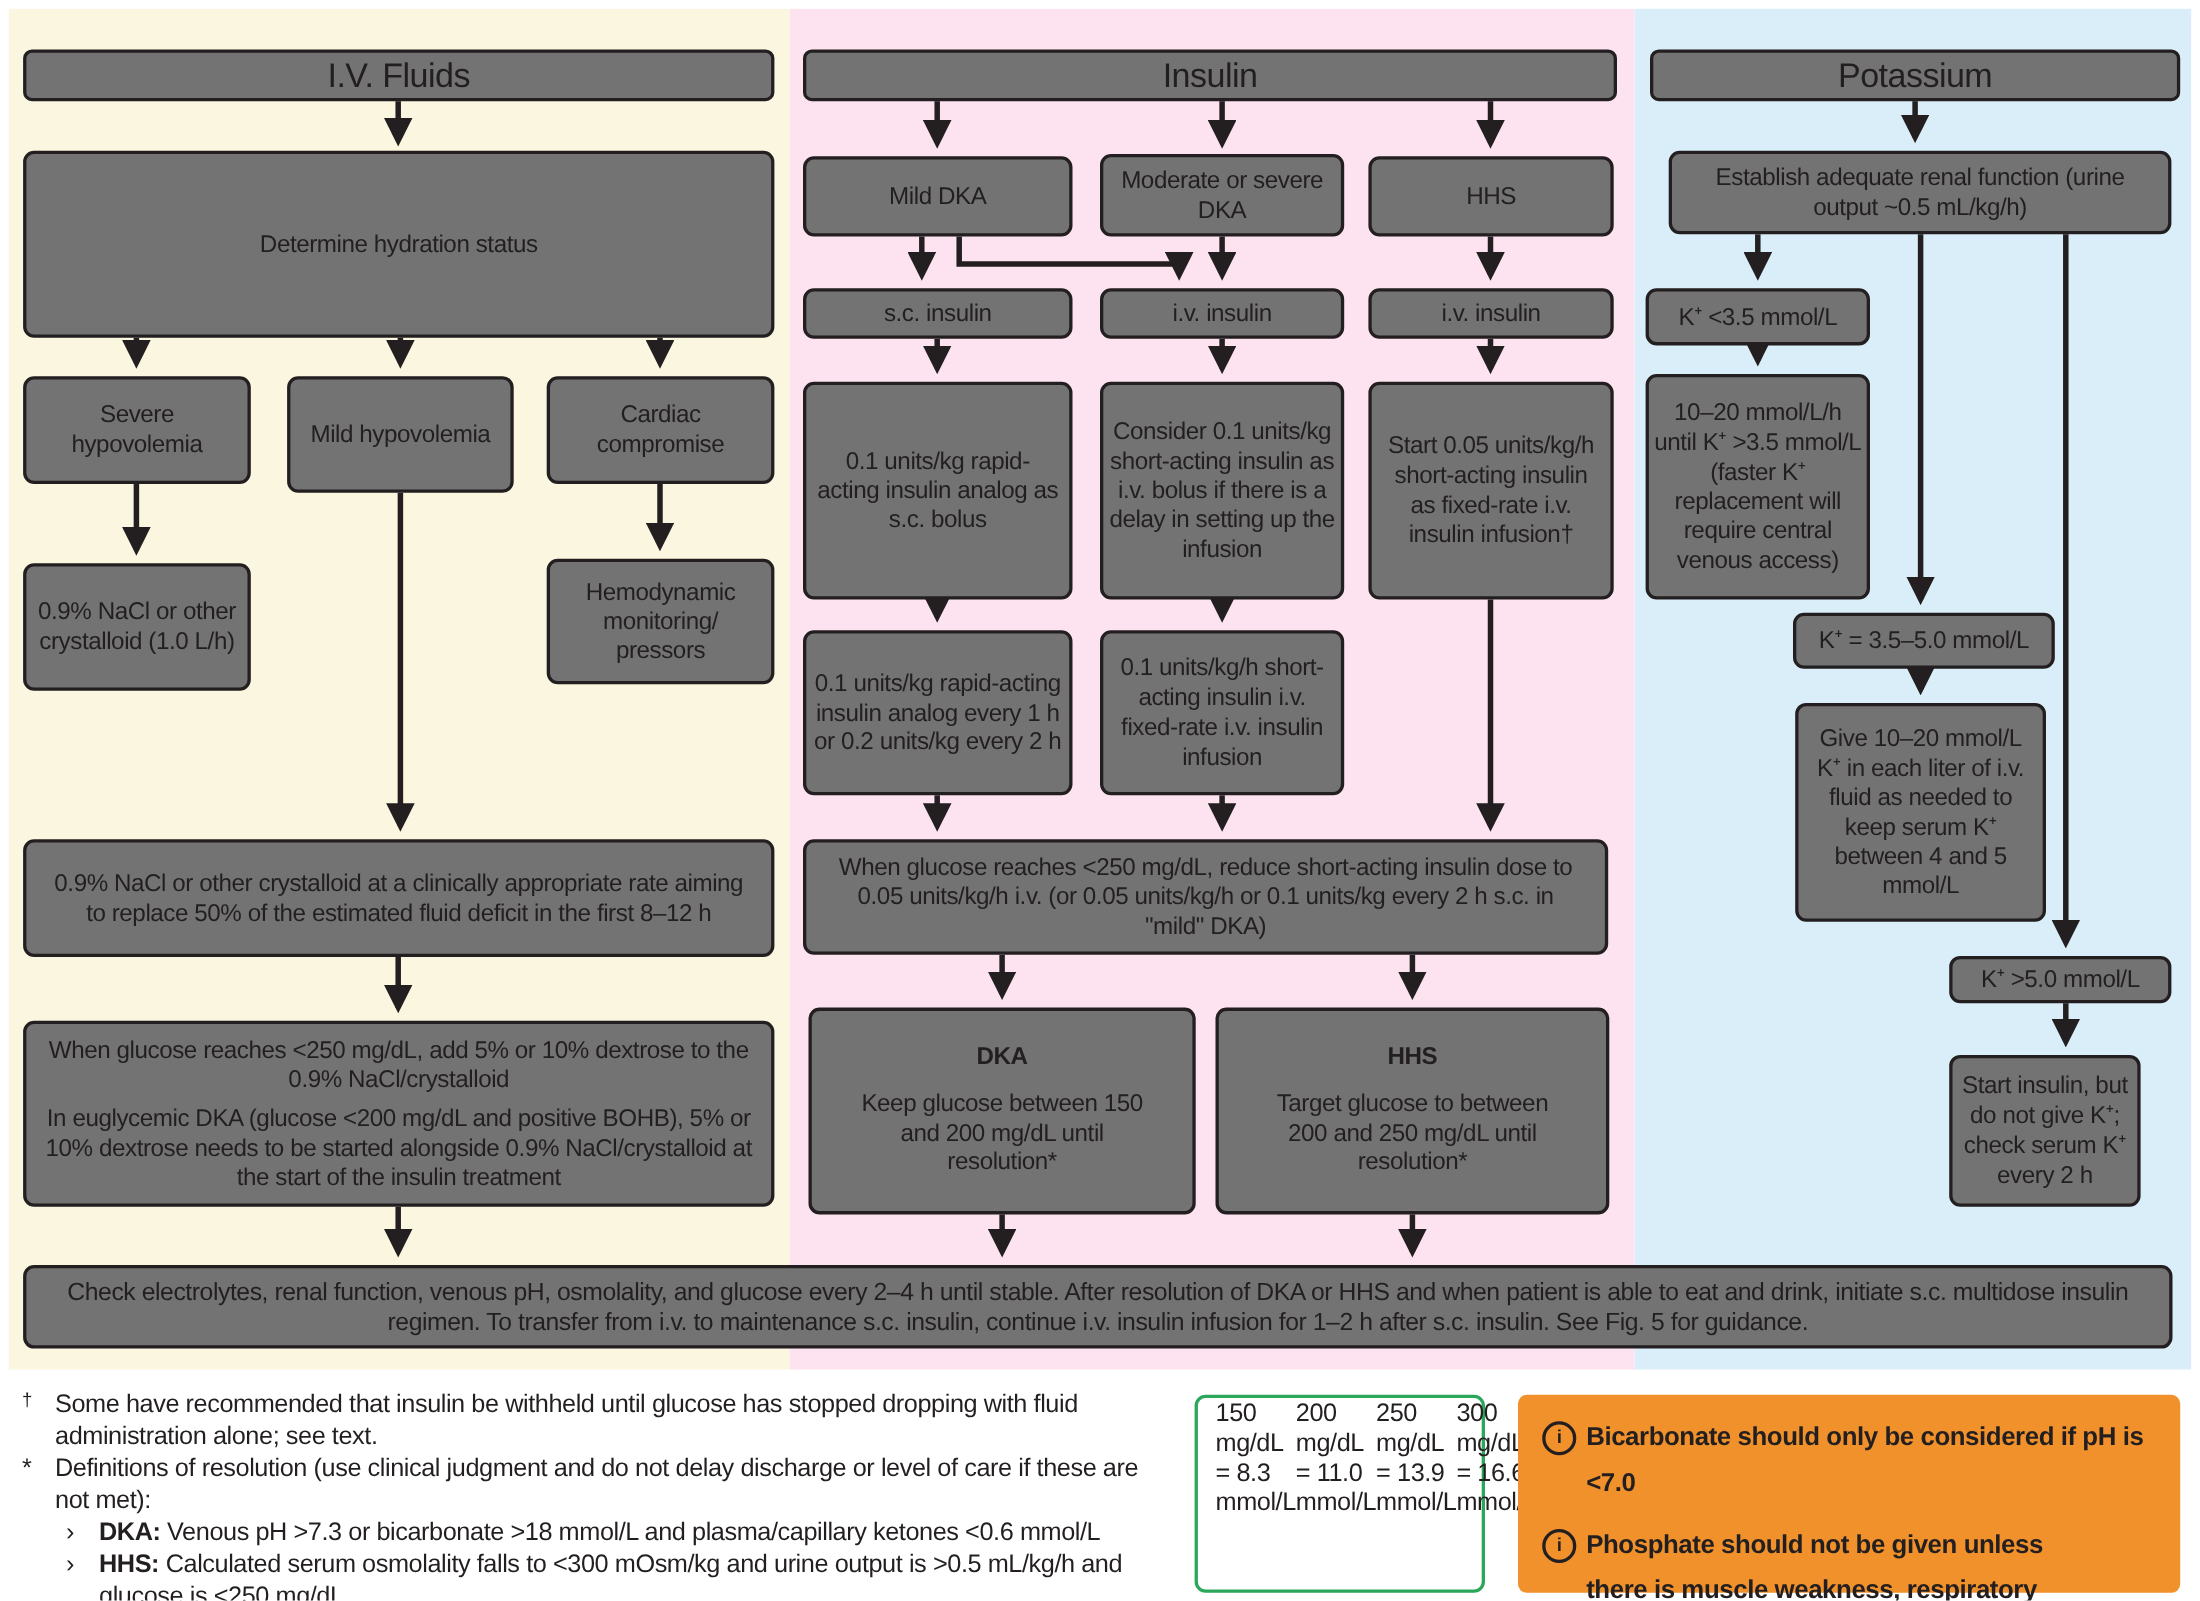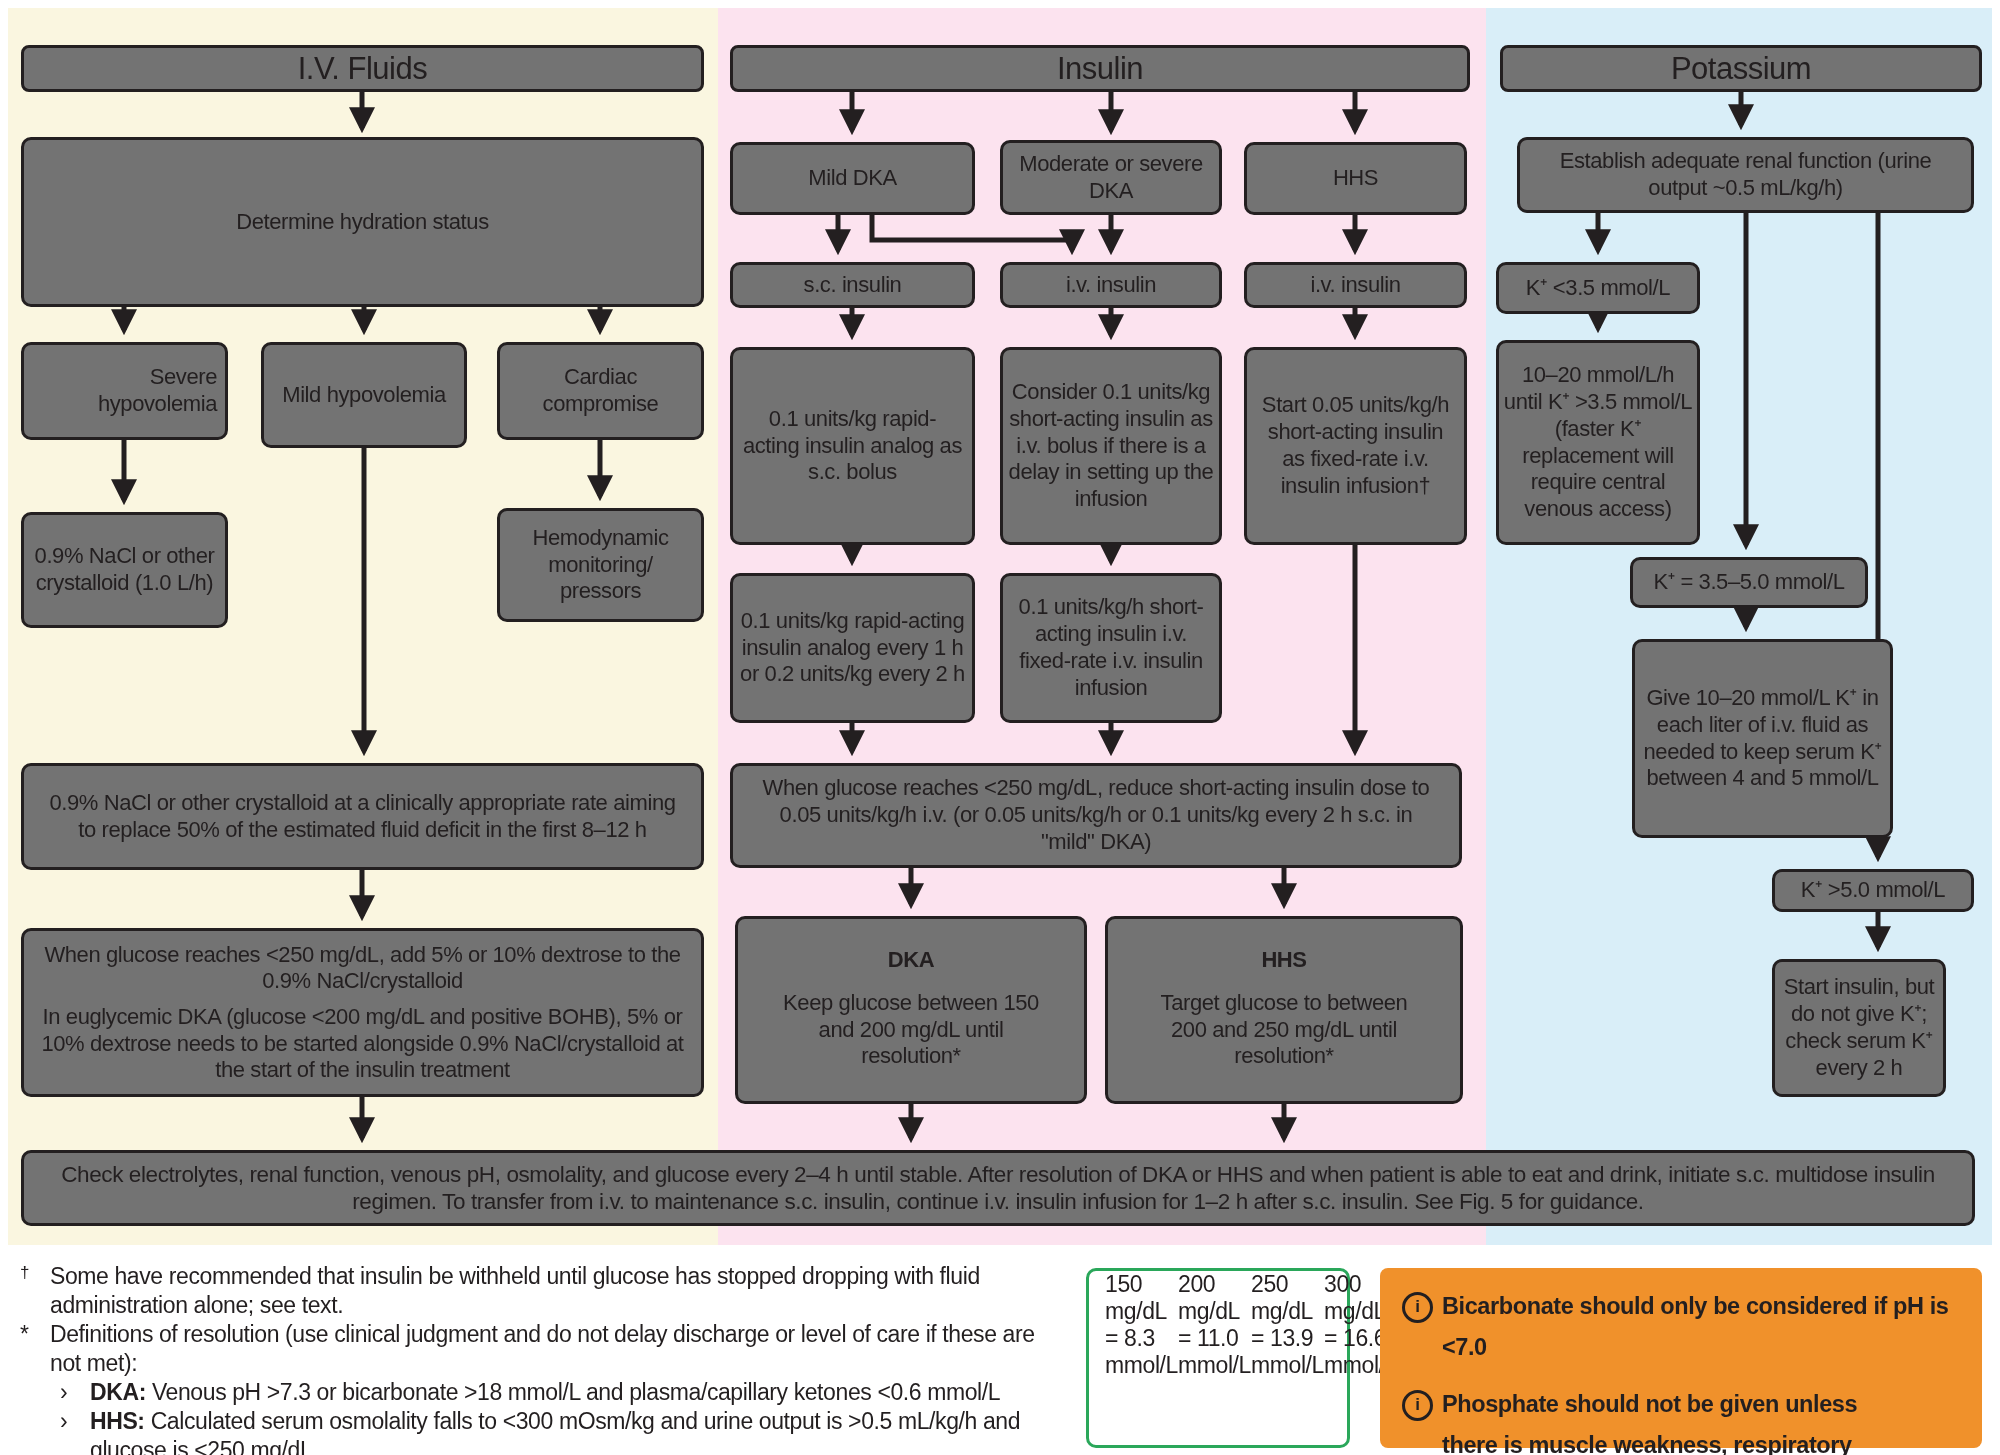--- a/index.html
+++ b/index.html
@@ -86,21 +86,21 @@
     <line class="ar" x1="1598" y1="213" x2="1598" y2="250" marker-end="url(#ah)"></line>
     <line class="ar" x1="1598" y1="314" x2="1598" y2="328" marker-end="url(#ah)"></line>
     <line class="ar" x1="1746" y1="213" x2="1746" y2="545" marker-end="url(#ah)"></line>
     <line class="ar" x1="1746" y1="608" x2="1746" y2="627" marker-end="url(#ah)"></line>
     <line class="ar" x1="1878" y1="213" x2="1878" y2="857" marker-end="url(#ah)"></line>
     <line class="ar" x1="1878" y1="912" x2="1878" y2="947" marker-end="url(#ah)"></line>
   </svg>
 
   <div class="bx hd" style="left:21px;top:45px;width:683px;height:47px;">I.V. Fluids</div>
   <div class="bx" style="left:21px;top:137px;width:683px;height:170px;">Determine hydration status</div>
-  <div class="bx" style="left:21px;top:342px;width:207px;height:98px;text-align:right;">Severe hypovolemia</div>
+  <div class="bx" style="left:21px;top:342px;width:207px;height:98px;">Severe hypovolemia</div>
   <div class="bx" style="left:261px;top:342px;width:206px;height:106px;">Mild hypovolemia</div>
   <div class="bx" style="left:497px;top:342px;width:207px;height:98px;">Cardiac compromise</div>
   <div class="bx" style="left:21px;top:512px;width:207px;height:116px;">0.9% NaCl or other crystalloid (1.0 L/h)</div>
   <div class="bx" style="left:497px;top:508px;width:207px;height:114px;">Hemodynamic monitoring/ pressors</div>
   <div class="bx" style="left:21px;top:763px;width:683px;height:107px;padding:6px 16px;">0.9% NaCl or other crystalloid at a clinically appropriate rate aiming to replace 50% of the estimated fluid deficit in the first 8–12 h</div>
   <div class="bx" style="left:21px;top:928px;width:683px;height:169px;padding:6px 14px;line-height:1.2;">
     <p>When glucose reaches &lt;250 mg/dL, add 5% or 10% dextrose to the 0.9% NaCl/crystalloid</p>
     <span class="gap"></span>
     <p>In euglycemic DKA (glucose &lt;200 mg/dL and positive BOHB), 5% or 10% dextrose needs to be started alongside 0.9% NaCl/crystalloid at the start of the insulin treatment</p>
   </div>
@@ -125,21 +125,21 @@
   <div class="bx" style="left:1105px;top:916px;width:358px;height:188px;justify-content:flex-start;padding-top:28px;">
     <div class="ttl">HHS</div>
     <p style="padding:0 28px;">Target glucose to between 200 and 250 mg/dL until resolution*</p>
   </div>
 
   <div class="bx hd" style="left:1500px;top:45px;width:482px;height:47px;">Potassium</div>
   <div class="bx" style="left:1517px;top:137px;width:457px;height:76px;">Establish adequate renal function (urine output ~0.5 mL/kg/h)</div>
   <div class="bx" style="left:1496px;top:262px;width:204px;height:52px;">K⁺ &lt;3.5 mmol/L</div>
   <div class="bx" style="left:1496px;top:340px;width:204px;height:205px;padding:6px 4px;">10–20 mmol/L/h until K⁺ &gt;3.5 mmol/L (faster K⁺ replacement will require central venous access)</div>
   <div class="bx" style="left:1630px;top:557px;width:238px;height:51px;">K⁺ = 3.5–5.0 mmol/L</div>
-  <div class="bx" style="left:1632px;top:639px;width:261px;height:199px;padding:6px 6px;">Give 10–20 mmol/L K⁺ in each liter of i.v. fluid as needed to keep serum K⁺ between 4 and 5 mmol/L</div>
+  <div class="bx" style="left:1632px;top:639px;width:228px;height:199px;padding:6px 6px;">Give 10–20 mmol/L K⁺ in each liter of i.v. fluid as needed to keep serum K⁺ between 4 and 5 mmol/L</div>
   <div class="bx" style="left:1772px;top:869px;width:202px;height:43px;">K⁺ &gt;5.0 mmol/L</div>
   <div class="bx" style="left:1772px;top:959px;width:174px;height:138px;">Start insulin, but do not give K⁺; check serum K⁺ every 2 h</div>
 
   <div class="bx" style="left:21px;top:1150px;width:1954px;height:76px;padding:4px 30px;font-size:22.5px;">Check electrolytes, renal function, venous pH, osmolality, and glucose every 2–4 h until stable. After resolution of DKA or HHS and when patient is able to eat and drink, initiate s.c. multidose insulin regimen. To transfer from i.v. to maintenance s.c. insulin, continue i.v. insulin infusion for 1–2 h after s.c. insulin. See Fig. 5 for guidance.</div>
 
   <div id="footnotes">
     <div class="fn">
       <span class="mk sup">†</span>
       <span style="max-width:985px;display:block;">Some have recommended that insulin be withheld until glucose has stopped dropping with fluid administration alone; see text.</span>
     </div>

